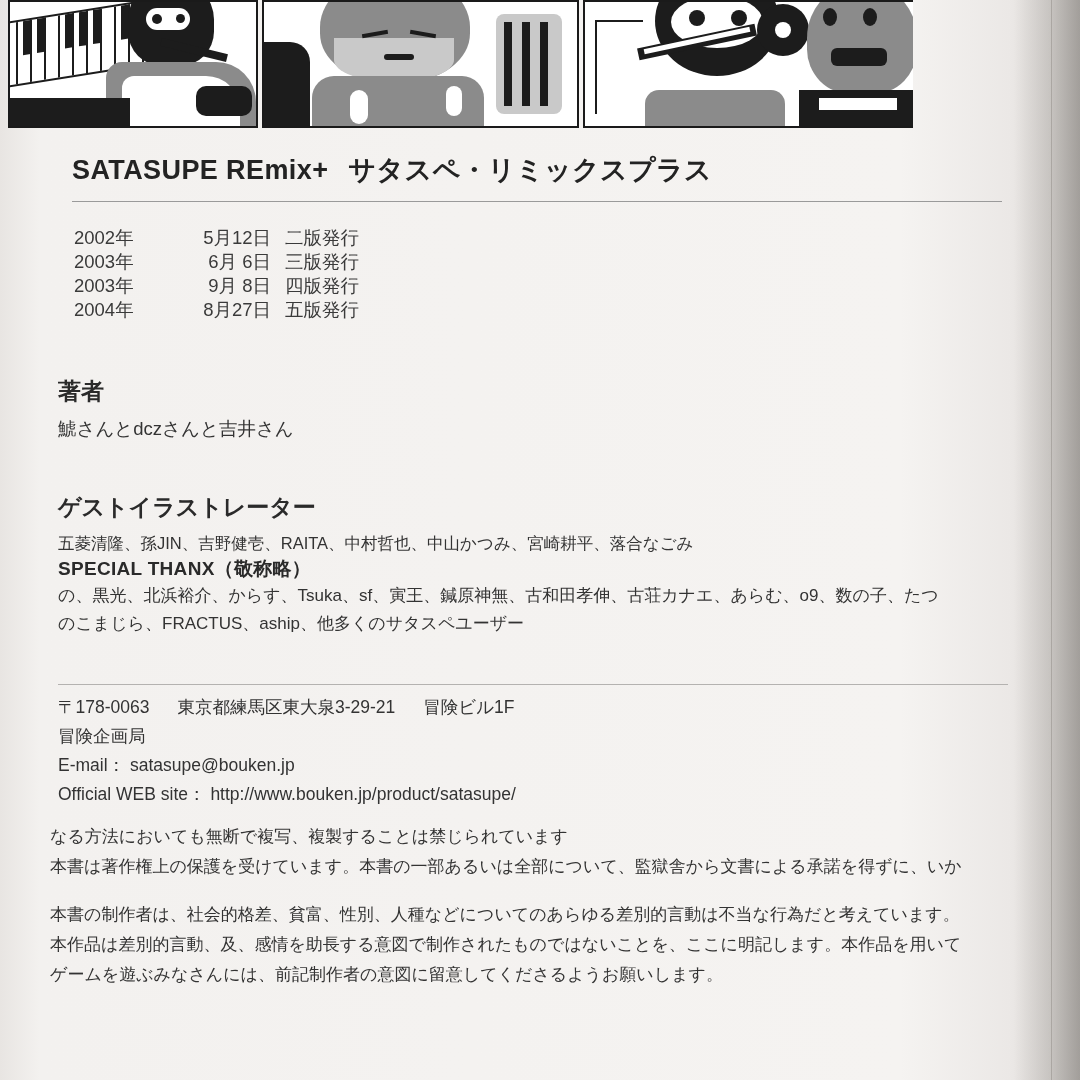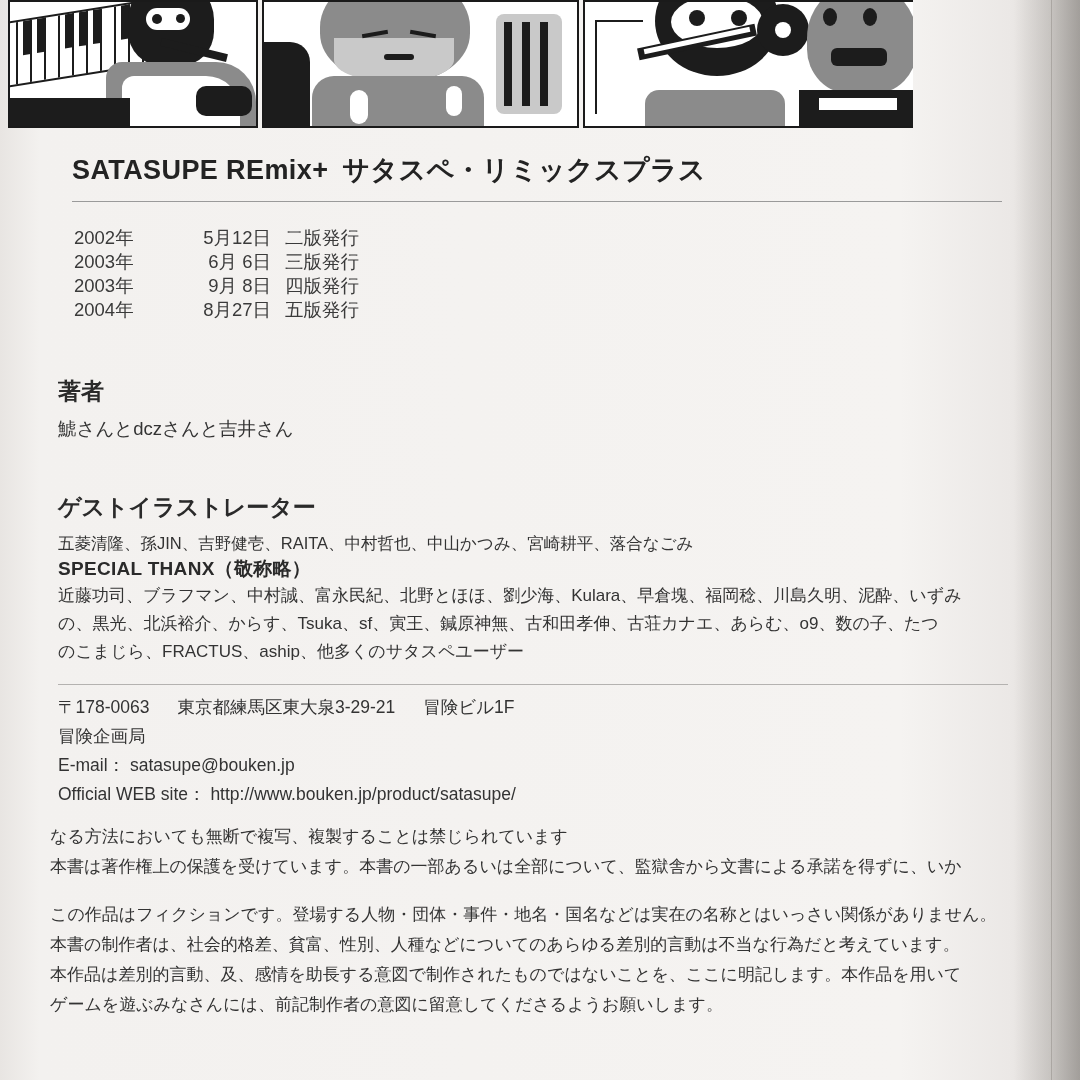--- a/index.html
+++ b/index.html
@@ -89,21 +89,21 @@
     width: 930px;
   }
   .book-title {
     font-size: 27px;
     font-weight: bold;
     letter-spacing: 0.4px;
     color: #232323;
     white-space: nowrap;
   }
   .book-title .jp {
-    margin-left: 14px;
+    margin-left: 20px;
   }
   .rule {
     margin-top: 13px;
     border-top: 1px solid #9a9a9a;
     width: 930px;
   }
 
   
   .history {
     position: absolute;
@@ -329,21 +329,20 @@
     <div class="sec-body">鯱さんとdczさんと吉井さん</div>
   </div>
 
   <div class="section" id="guests">
     <div class="sec-label">ゲストイラストレーター</div>
     <div class="sec-body small">五菱清隆、孫JIN、吉野健壱、RAITA、中村哲也、中山かつみ、宮崎耕平、落合なごみ</div>
   </div>
 
   <div class="section" id="thanx">
     <div class="thanx-label">SPECIAL THANX（敬称略）</div>
-    <div class="thanx-body">近藤功司、ブラフマン、中村誠、富永民紀、北野とほほ、劉少海、Kulara、早倉塊、福岡稔、川島久明、泥酔、いずみ</div>
     <div class="thanx-body">の、黒光、北浜裕介、からす、Tsuka、sf、寅王、鍼原神無、古和田孝伸、古荘カナエ、あらむ、o9、数の子、たつ</div>
     <div class="thanx-body">のこまじら、FRACTUS、aship、他多くのサタスペユーザー</div>
   </div>
 
   <div class="contact">
     <div>
       <span>〒178-0063</span><span class="gap"></span><span>東京都練馬区東大泉3-29-21</span><span class="gap"></span><span>冒険ビル1F</span>
     </div>
     <div>冒険企画局</div>
     <div>
@@ -355,21 +354,20 @@
       <span>http://www.bouken.jp/product/satasupe/</span>
     </div>
   </div>
 
   <div class="legal" id="legal-1">
     <div>なる方法においても無断で複写、複製することは禁じられています</div>
     <div>本書は著作権上の保護を受けています。本書の一部あるいは全部について、監獄舎から文書による承諾を得ずに、いか</div>
   </div>
 
   <div class="legal" id="legal-2">
-    <div>この作品はフィクションです。登場する人物・団体・事件・地名・国名などは実在の名称とはいっさい関係がありません。</div>
     <div>本書の制作者は、社会的格差、貧富、性別、人種などについてのあらゆる差別的言動は不当な行為だと考えています。</div>
     <div>本作品は差別的言動、及、感情を助長する意図で制作されたものではないことを、ここに明記します。本作品を用いて</div>
     <div>ゲームを遊ぶみなさんには、前記制作者の意図に留意してくださるようお願いします。</div>
   </div>
 
   <div class="edge-line"></div>
   <div class="edge"></div>
 </div>
 
 </body></html>

